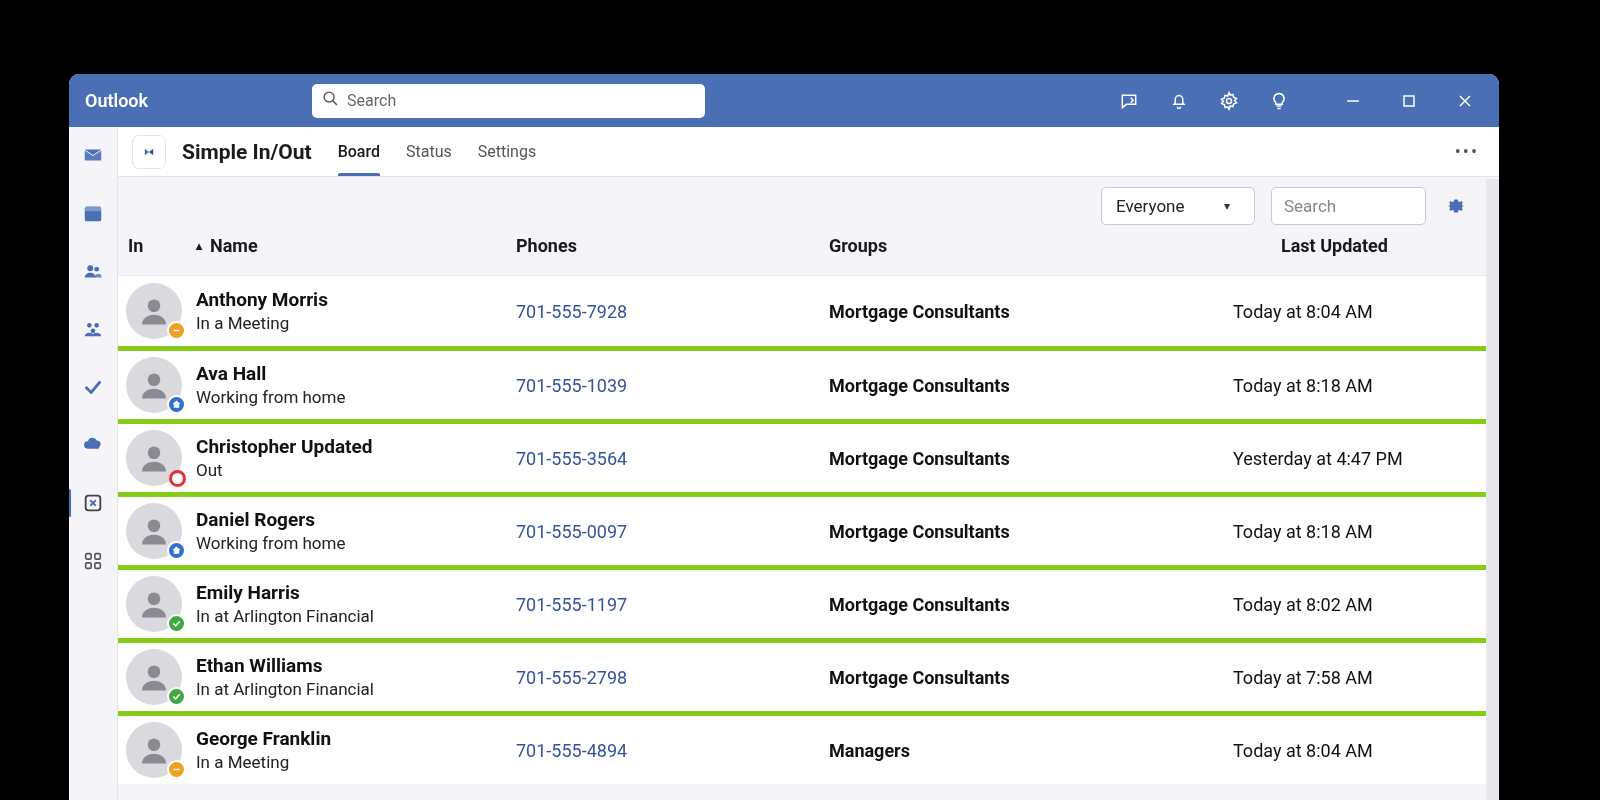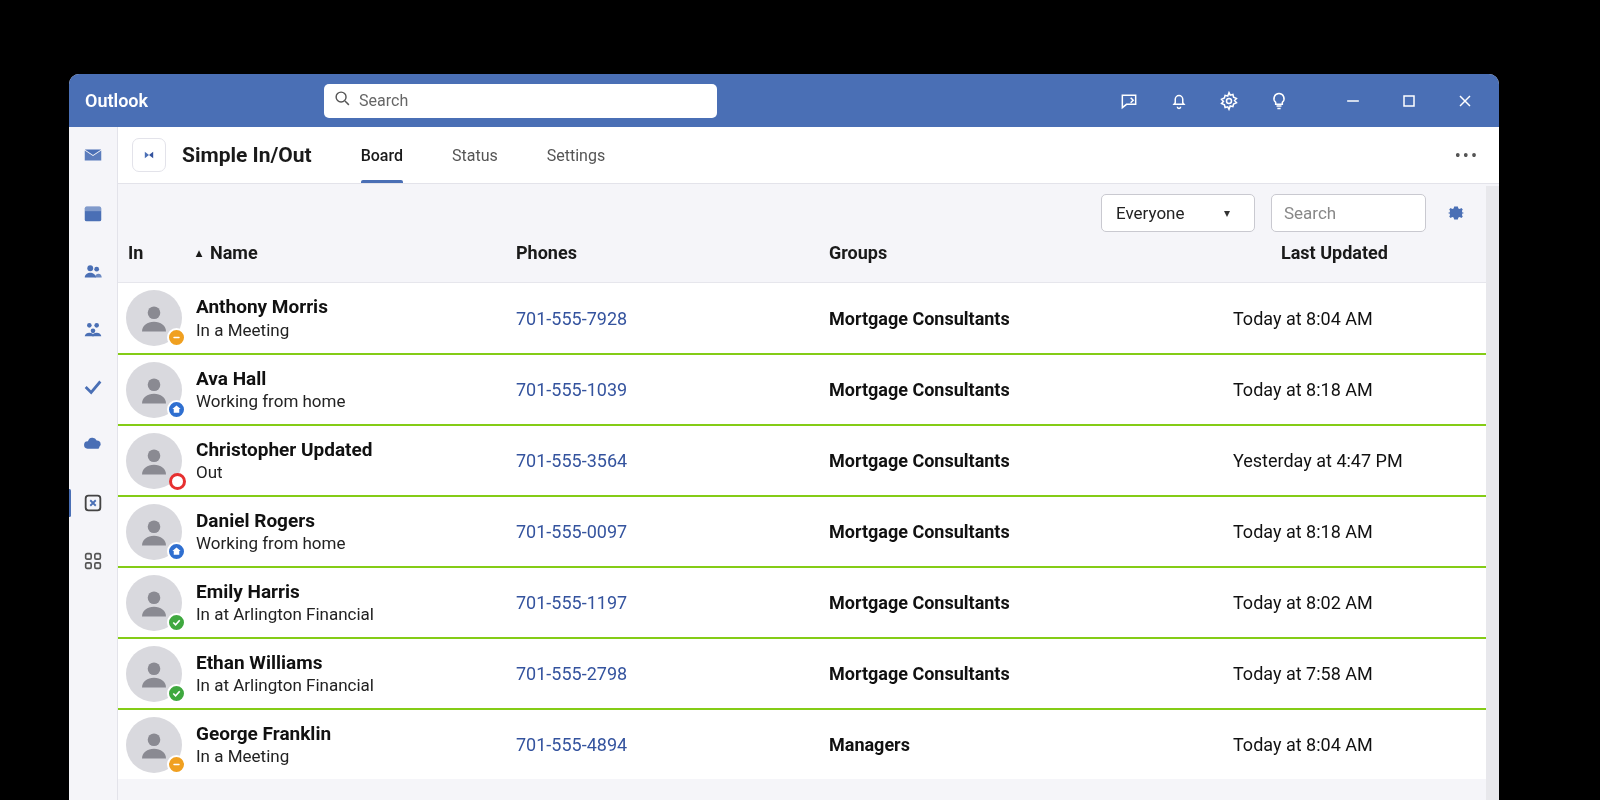--- a/index.html
+++ b/index.html
@@ -11,21 +11,21 @@
     border-radius: 10px 10px 0 0;
     overflow: hidden;
     display: flex; flex-direction: column;
   }
   .titlebar {
     height: 53px; background: #4a6fb5;
     display: flex; align-items: center;
     padding: 0 14px 0 16px; gap: 12px;
     color: #fff;
   }
-  .app-title { font-size: 18px; font-weight: 600; flex: 0 0 auto; margin-right: 24px; }
+  .app-title { font-size: 18px; font-weight: 600; flex: 0 0 auto; margin-right: 12px; }
   .search-wrap { flex: 0 0 auto; margin-left: 140px; }
   .search-box {
     width: 393px; height: 34px; background: #fff; border-radius: 5px;
     display: flex; align-items: center; padding: 0 10px; gap: 8px;
   }
   .search-box input {
     border: none; outline: none; flex: 1; font-size: 16px; color: #333; background: transparent;
   }
   .search-box input::placeholder { color: #666; }
   .titlebar-spacer { flex: 1; }
@@ -39,31 +39,31 @@
     width: 49px; background: #f5f5f9; border-right: 1px solid #e3e3ea;
     display: flex; flex-direction: column; align-items: center; padding-top: 12px; gap: 26px;
   }
   .rail-item { width: 32px; height: 32px; display: flex; align-items: center; justify-content: center; cursor: pointer; color: #4a6fb5; position: relative; }
   .rail-item svg { width: 22px; height: 22px; }
   .rail-item.active::before { content: ""; position: absolute; left: -9px; top: 2px; bottom: 2px; width: 3px; background: #4a6fb5; border-radius: 2px; }
   .rail-item.muted { color: #555; }
 
   .main { flex: 1; display: flex; flex-direction: column; min-width: 0; }
   .app-header {
-    height: 57px; background: #fff; border-bottom: 1px solid #e3e3ea;
+    height: 50px; background: #fff; border-bottom: 1px solid #e3e3ea;
     display: flex; align-items: center; padding: 0 20px 0 14px; gap: 16px;
   }
   .app-logo {
     width: 34px; height: 34px; background: #fff; border: 1px solid #e3e3ea; border-radius: 7px;
     display: flex; align-items: center; justify-content: center;
   }
   .app-logo svg { width: 20px; height: 20px; }
   .app-name { font-size: 21px; font-weight: 700; color: #1a1a1a; margin-right: 10px; }
   .tabs { display: flex; gap: 26px; height: 100%; align-items: center; }
-  .tab { font-size: 16px; color: #555; cursor: pointer; height: 100%; display: flex; align-items: center; position: relative; margin-left: 23px; }
+  .tab { font-size: 16px; color: #555; cursor: pointer; height: 100%; display: flex; align-items: center; position: relative; }
   .tab.active { color: #1a1a1a; font-weight: 500; }
   .tab.active::after { content: ""; position: absolute; left: 0; right: 0; bottom: 0; height: 3px; background: #4a6fb5; border-radius: 2px 2px 0 0; }
   .header-spacer { flex: 1; }
   .more-dots { color: #555; font-size: 18px; letter-spacing: 2px; cursor: pointer; }
 
   .content { flex: 1; position: relative; overflow: hidden; }
   .scrollbar { position: absolute; right: 0; top: 2px; width: 13px; bottom: 0; background: #e8e8ec; }
   .scrollbar .thumb { position: absolute; left: 1px; right: 1px; top: 10px; height: 0; background: #bfbfc6; border-radius: 6px; }
   .content-inner { position: absolute; left: 0; right: 13px; top: 0; bottom: 0; }
 
@@ -92,21 +92,21 @@
   }
   .col-in    { flex: 0 0 70px; padding-left: 2px; }
   .col-name  { flex: 0 0 320px; display: flex; align-items: center; gap: 6px; }
   .col-phone { flex: 0 0 313px; }
   .col-group { flex: 0 0 404px; }
   .col-upd   { flex: 1; padding-right: 18px; margin-left: 48px; }
   .sort-caret { font-size: 12px; line-height: 1; margin-right: 2px; }
 
   .row {
     display: flex; align-items: center; min-height: 71px;
-    border-top: 2px solid #84cc16; background: #fff; padding: 6px 0 6px 8px;
+    border-top: 5px solid #84cc16; background: #fff; padding: 6px 0 6px 8px;
   }
   .row:first-child { border-top: 1px solid #e6e6ec; }
   .avatar-wrap { flex: 0 0 70px; display: flex; align-items: center; justify-content: flex-start; position: relative; }
   .avatar {
     width: 56px; height: 56px; border-radius: 50%; background: #d9d9de;
     display: flex; align-items: center; justify-content: center; overflow: hidden;
     color: #8a8a92;
   }
   .avatar svg { width: 36px; height: 36px; }
   .status-badge {

